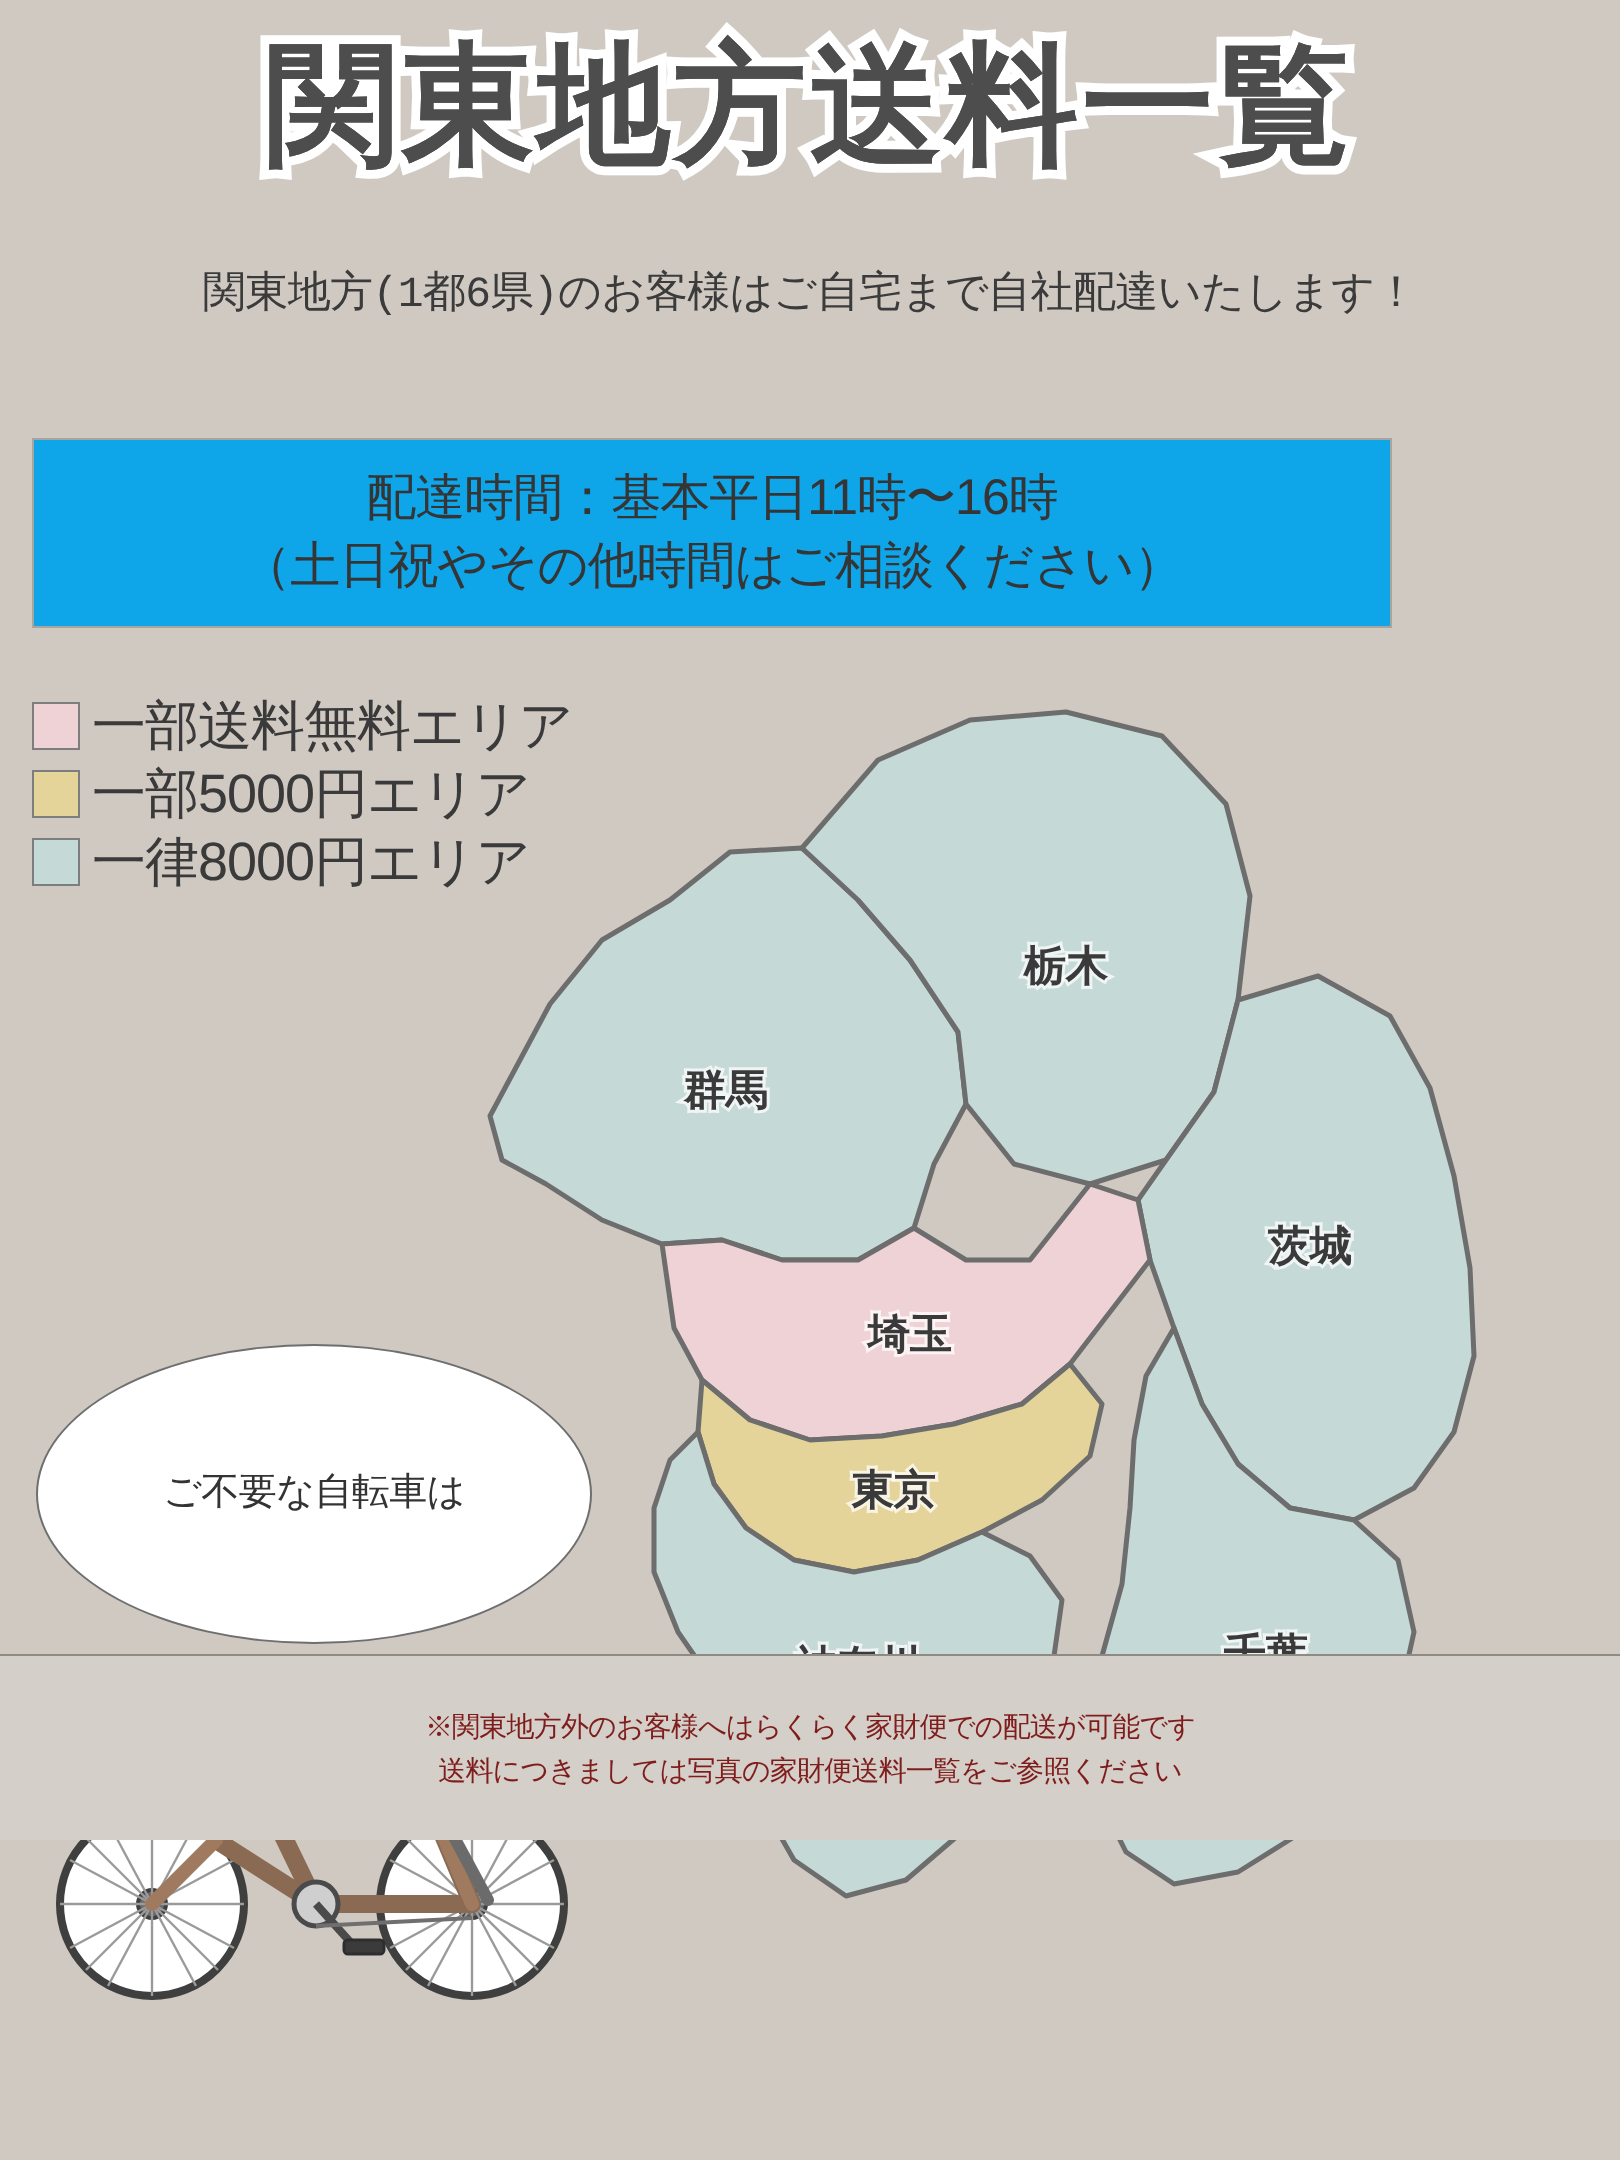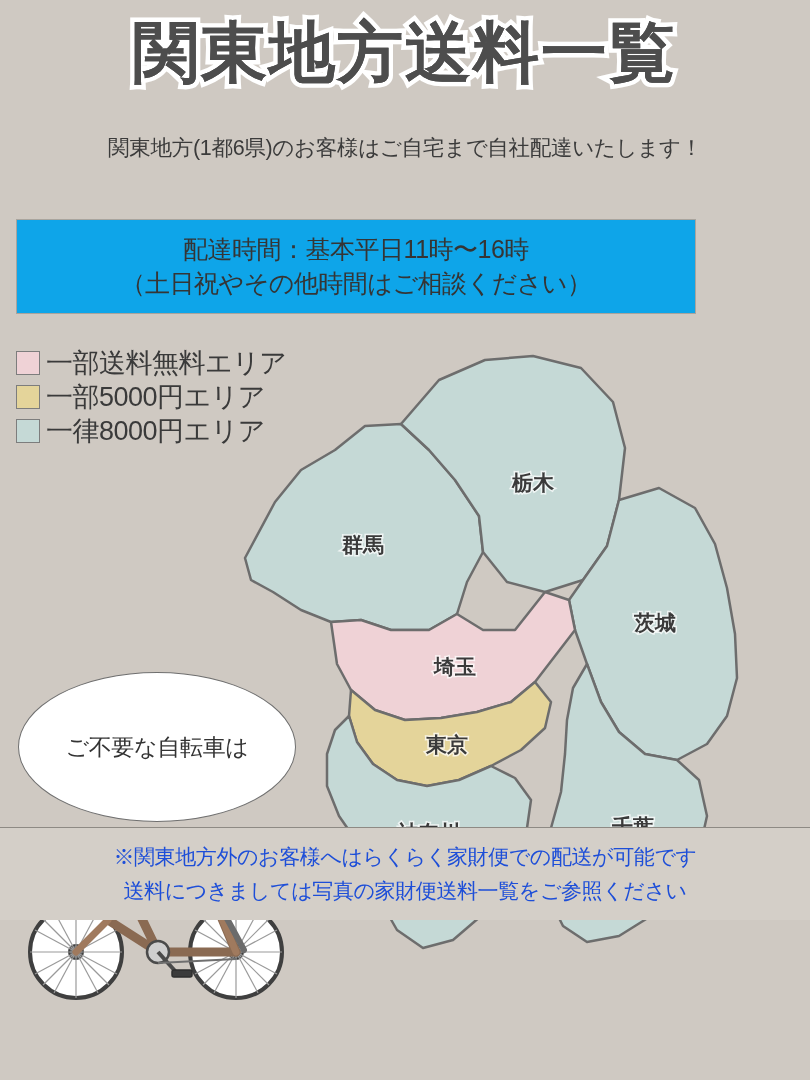--- a/index.html
+++ b/index.html
@@ -56,20 +56,21 @@
   .lead {
     position: absolute;
     top: 132px;
     left: 0;
     width: 810px;
     text-align: center;
     font-size: 21.5px;
     line-height: 1.55;
     color: #3b3b3b;
     letter-spacing: -0.3px;
+    font-family: Liberation Mono, monospace;
   }
 
   
   .time-box {
     position: absolute;
     left: 16px;
     top: 219px;
     width: 678px;
     height: 93px;
     background: #0ea5e9;
@@ -122,21 +123,21 @@
     height: 148px;
     background: #ffffff;
     border: 1.8px solid #6f6f6f;
     border-radius: 50% / 50%;
     display: flex;
     flex-direction: column;
     align-items: center;
     justify-content: center;
   }
   .bubble .bline {
-    font-size: 23px;
+    font-size: 19px;
     line-height: 1.5;
     color: #333;
     letter-spacing: -0.3px;
     white-space: nowrap;
   }
 
   
   .bike {
     position: absolute;
     left: 8px;
@@ -172,23 +173,23 @@
     width: 810px;
     height: 92px;
     background: #d4cfc8;
     border-top: 1.5px solid #8e8a84;
     display: flex;
     flex-direction: column;
     align-items: center;
     justify-content: center;
   }
   .footer .fline {
-    font-size: 21px;
+    font-size: 14px;
     line-height: 1.6;
-    color: #1d4ed8;
+    color: #7f1d1d;
     letter-spacing: -0.4px;
     white-space: nowrap;
     text-align: right;
   }
 </style>
 </head>
 <body>
 
 <div class="page">
 

